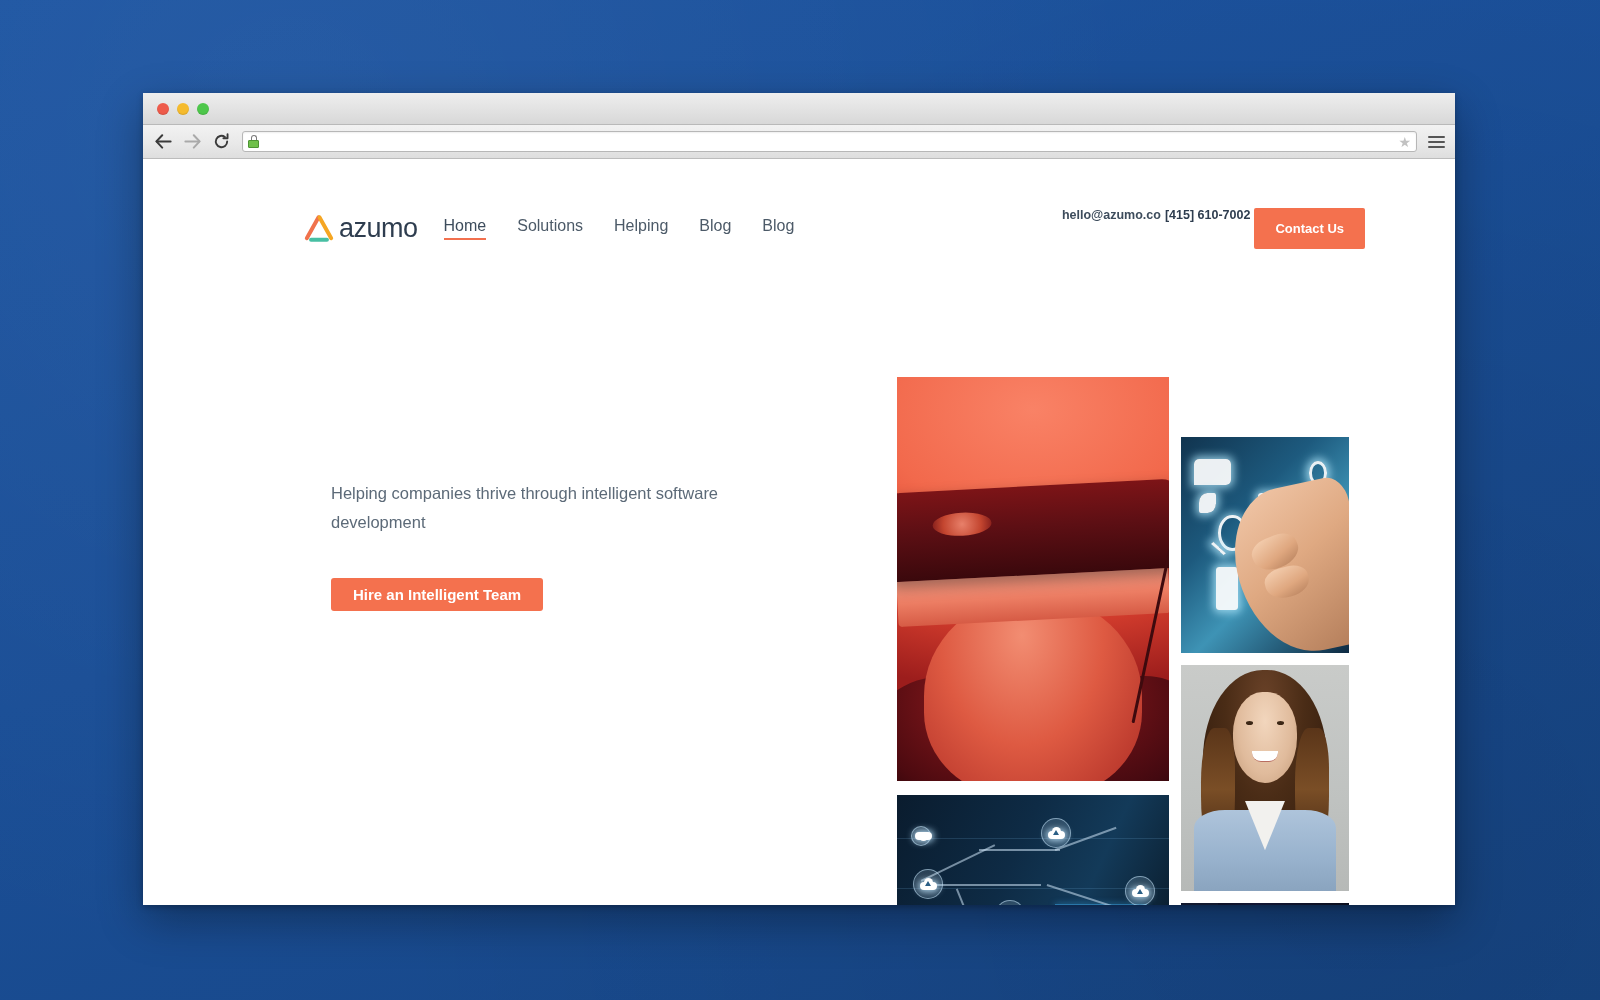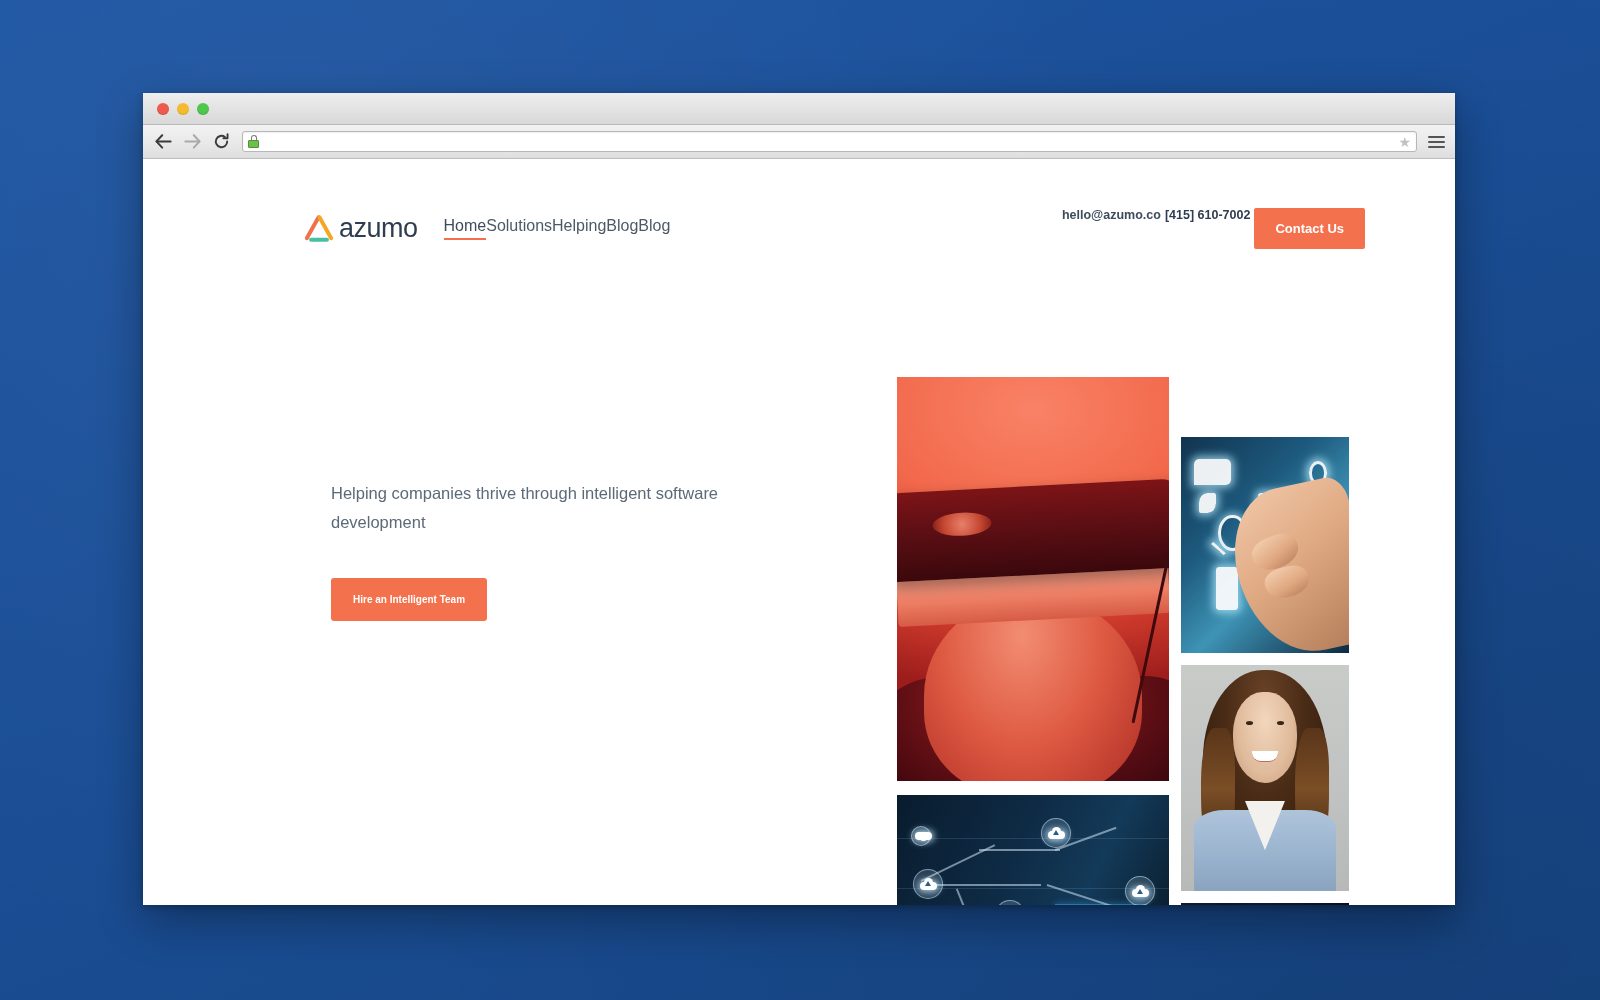--- a/index.html
+++ b/index.html
@@ -169,20 +169,21 @@
   .brand-word {
     font-size: 27px;
     letter-spacing: -0.5px;
     color: #2e3d4f;
     font-weight: 400;
   }
 
   .main-nav {
     display: flex;
     align-items: center;
+    gap: 31px;
   }
   .nav-link {
     font-size: 16px;
     color: #4c5a68;
     position: relative;
     padding-bottom: 5px;
     white-space: nowrap;
   }
   .nav-link.active { color: #3d4c5c; }
   .nav-link.active::after {
@@ -250,23 +251,23 @@
     font-size: 16.5px;
     line-height: 1.78;
     color: #5c6a78;
     max-width: 390px;
   }
   .hero-cta {
     margin-top: 40px;
     display: inline-block;
     background: #F4714E;
     color: #ffffff;
-    font-size: 10px;
+    font-size: 15px;
     font-weight: bold;
-    padding: 16px 22px;
+    padding: 8px 22px;
     border: none;
     border-radius: 3px;
     cursor: pointer;
     font-family: inherit;
   }
 
   
   .collage {
     position: relative;
     flex: 1 1 auto;

